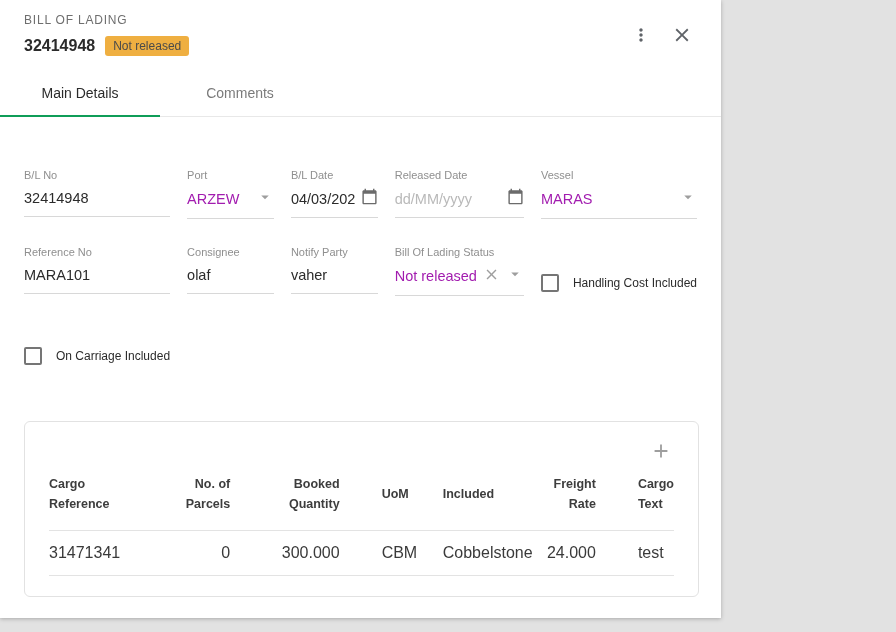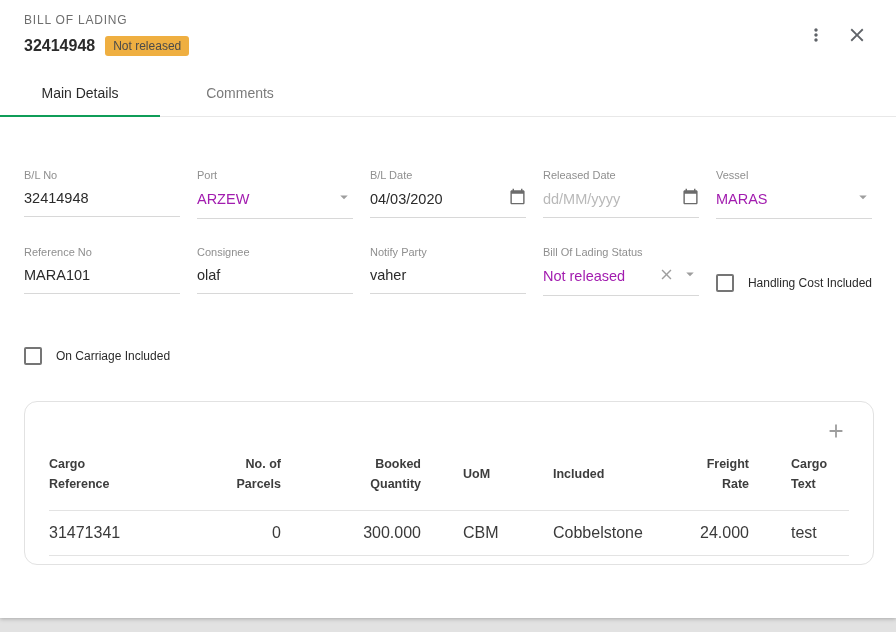--- a/index.html
+++ b/index.html
@@ -5,21 +5,21 @@
   * { box-sizing: border-box; margin: 0; padding: 0; }
   html, body { width: 896px; height: 632px; }
   body {
     font-family: "Liberation Sans", sans-serif;
     background: #e2e2e2;
     position: relative;
     overflow: hidden;
   }
   .dialog {
     position: absolute; top: 0; left: 0;
-    width: 896px; height: 618px;
+    width: 721px; height: 618px;
     background: #ffffff;
     box-shadow: 0 1px 4px rgba(0,0,0,.25);
   }
 
   
   .header { display: flex; justify-content: space-between; align-items: flex-start; padding: 13px 26px 0 24px; }
   .kicker { font-size: 12px; color: #6e6e6e; letter-spacing: .8px; }
   .title-row { display: flex; align-items: center; gap: 10px; margin-top: 9px; }
   .title { font-size: 16px; font-weight: 700; color: #2b2b2b; }
   .badge {
@@ -68,23 +68,23 @@
 
   .check-field { display: flex; align-items: center; gap: 14px; margin-top: 24px; white-space: nowrap; }
   .checkbox {
     width: 18px; height: 18px; flex: 0 0 18px;
     border: 2px solid #757575; border-radius: 2px; background: #fff; cursor: pointer;
   }
   .check-label { font-size: 12px; color: #2b2b2b; }
 
   
   .card {
-    margin: 36px 22px 0 24px;
-    border: 1px solid #e2e2e2; border-radius: 13px;
-    padding: 8px 24px 8px 24px;
+    margin: 56px 22px 0 24px;
+    border: 1px solid #e2e2e2; border-radius: 6px;
+    padding: 8px 24px 20px 24px;
   }
   .card-toolbar { display: flex; justify-content: flex-end; padding: 8px 0 0 0; }
   .card-toolbar .icon-btn svg { fill: #9e9e9e; }
 
   table { width: 100%; border-collapse: collapse; table-layout: fixed; }
   thead th {
     font-size: 12.5px; font-weight: 700; color: #3d3d3d;
     padding: 10px 0 16px 0; line-height: 1.6;
     white-space: pre-line; vertical-align: middle; text-align: left;
   }

